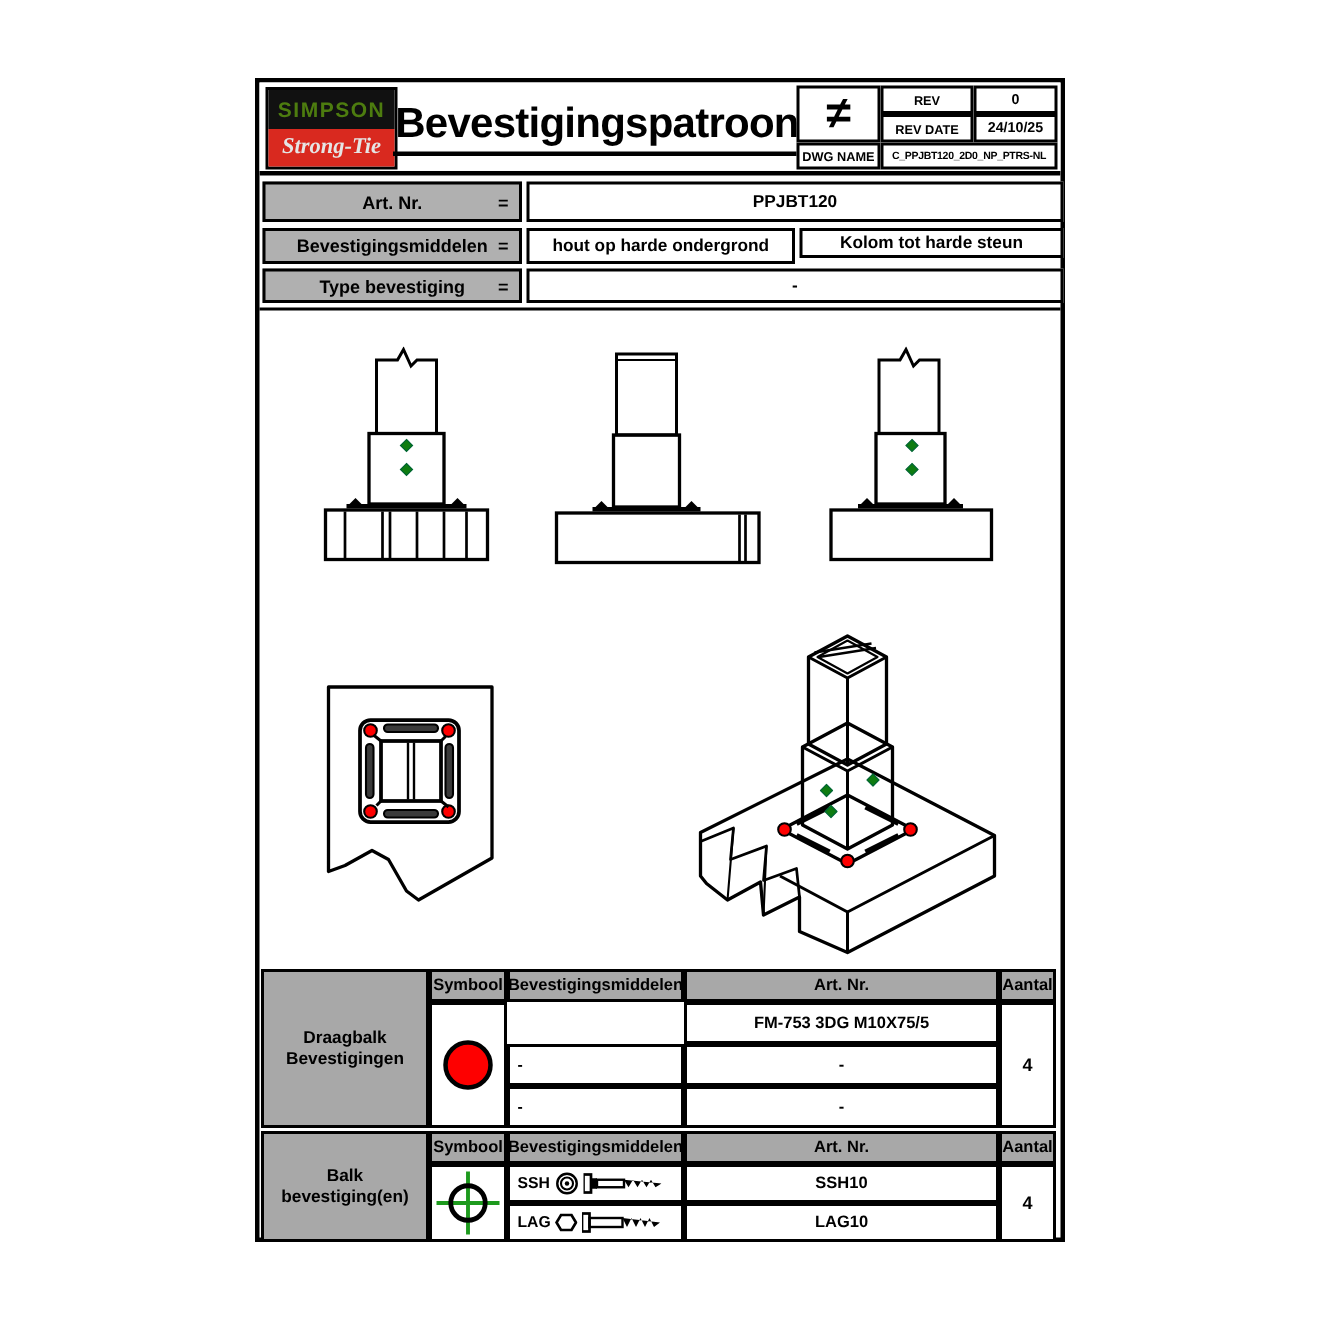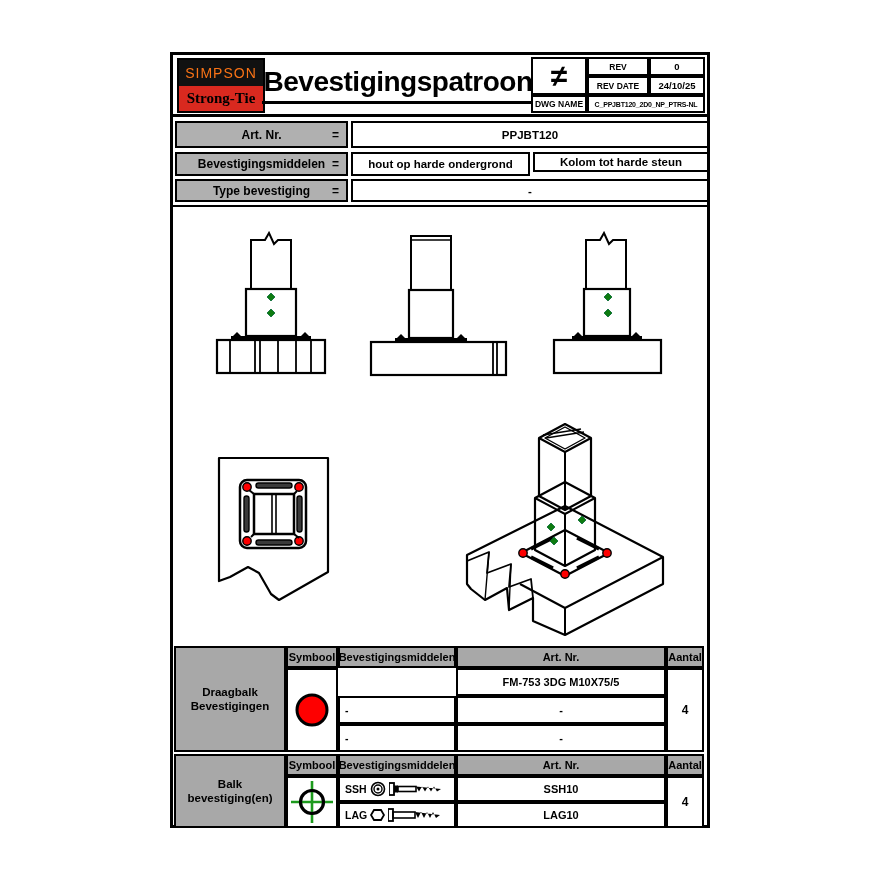--- a/index.html
+++ b/index.html
@@ -2,24 +2,24 @@
 <html><head>
 <meta charset="utf-8">
 <style>
   html,body{margin:0;padding:0;background:#ffffff;width:880px;height:880px;overflow:hidden;
     font-family:"Liberation Sans",sans-serif;color:#000;}
   *{box-sizing:border-box;}
   #sheet{position:absolute;left:170px;top:52px;width:540px;height:776px;border:3px solid #000;background:#fff;}
   
   #headerband{position:absolute;left:0;top:0;width:534px;height:62px;border-bottom:3px solid #000;background:#fff;}
   #logo{position:absolute;left:4px;top:3px;width:88px;height:55px;border:2px solid #000;display:flex;flex-direction:column;}
-  #logo .lg1{flex:1;background:#111;color:#f97316;display:flex;align-items:center;justify-content:center;
-    font-weight:normal;font-size:14px;letter-spacing:1px;}
-  #logo .lg2{flex:1;background:#d9291f;color:#000000;display:flex;align-items:center;justify-content:center;
-    font-family:"Liberation Serif",serif;font-weight:bold;font-size:15px;}
+  #logo .lg1{flex:1;background:#111;color:#4d7c0f;display:flex;align-items:center;justify-content:center;
+    font-weight:bold;font-size:14px;letter-spacing:1px;}
+  #logo .lg2{flex:1;background:#d9291f;color:#e5e5e5;display:flex;align-items:center;justify-content:center;
+    font-family:"Liberation Serif",serif;font-weight:bold;font-size:15px;font-style:italic;}
   #title{position:absolute;left:96px;top:4px;width:258px;height:52px;display:flex;align-items:center;justify-content:center;}
   #title span{font-weight:bold;font-size:28px;letter-spacing:-0.5px;border-bottom:3px solid #000;padding:0 2px 3px 2px;white-space:nowrap;}
   #stamp{position:absolute;left:358px;top:2px;display:grid;grid-template-columns:56px 62px 56px;grid-template-rows:19px 19px 18px;}
   .sc{border:2px solid #000;display:flex;align-items:center;justify-content:center;font-weight:bold;background:#fff;}
   #neq{grid-column:1;grid-row:1 / span 2;font-size:30px;line-height:1;}
   .sc.lab{font-size:8.5px;}
   .sc.val{font-size:9.5px;}
   #dwgval{grid-column:2 / span 2;font-size:7px;letter-spacing:-0.2px;}
   
   .speclabel{position:absolute;left:2px;width:173px;background:#b0b0b0;border:2px solid #000;

